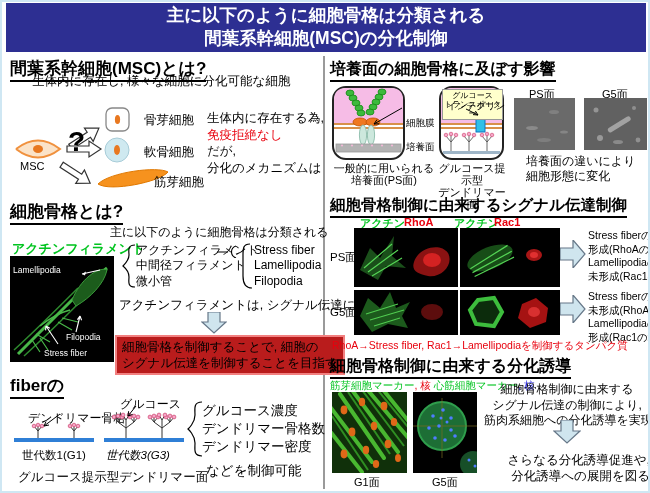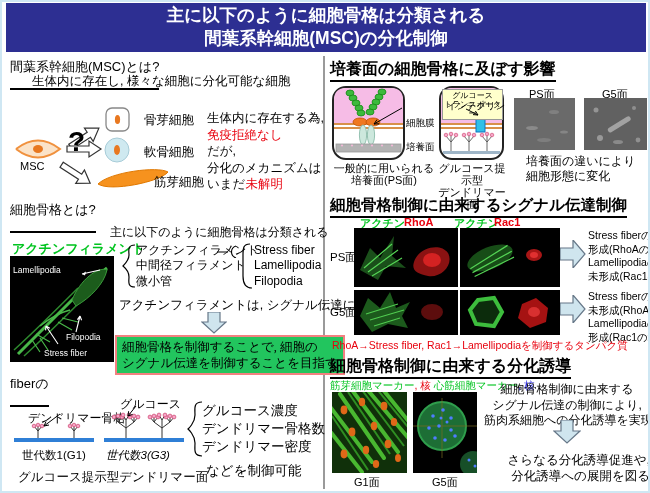--- a/index.html
+++ b/index.html
@@ -2,30 +2,30 @@
 <html><head>
 <meta charset="utf-8">
 <style>
   html,body{margin:0;padding:0;background:#fff;}
   .poster{position:relative;width:650px;height:493px;background:#fff;
     font-family:"Liberation Sans",sans-serif;color:#000;overflow:hidden;
     border:2px solid #cfe7f3;box-sizing:border-box;}
   .abs{position:absolute;}
   .banner{left:4px;top:1px;width:640px;height:48px;background:#2d2f92;color:#fff;
     text-align:center;font-weight:bold;font-size:17.5px;line-height:23px;padding-top:1px;}
-  .h1{font-weight:normal;font-size:13px;border-bottom:2px solid #000;padding-bottom:12px;display:inline-block;white-space:nowrap;}
+  .h1{font-weight:bold;font-size:17px;border-bottom:2px solid #000;padding-bottom:0px;display:inline-block;white-space:nowrap;}
   .h1r{font-weight:bold;font-size:15.5px;border-bottom:2px solid #000;display:inline-block;white-space:nowrap;}
   .t12{font-size:12.5px;}
   .t11{font-size:11px;}
   .divider{left:321px;top:54px;width:2px;height:433px;background:#9a9a9a;}
   .red{color:#e8000d;}
   .green{color:#00b21d;}
   .blue{color:#2222dd;}
   .imgbox{background:#000;overflow:hidden;}
-  .goalbox{border:2px solid #f28080;background:#22c55e;font-size:12.5px;line-height:16px;padding:2px 5px;white-space:nowrap;font-family:Liberation Serif, serif;}
+  .goalbox{border:2px solid #f28080;background:#b91c1c;font-size:12.5px;line-height:16px;padding:2px 5px;white-space:nowrap;}
   .wlab{color:#fff;font-size:8.5px;position:absolute;white-space:nowrap;}
   .cap{font-size:11px;line-height:12px;text-align:center;}
   .nowrap{white-space:nowrap;}
 </style>
 </head>
 <body>
 
 <div class="poster">
 
   <div class="abs banner">
@@ -63,21 +63,20 @@
   <div class="abs t11" style="left:18px;top:158px;">MSC</div>
   <div class="abs t12 nowrap" style="left:142px;top:110px;">骨芽細胞</div>
   <div class="abs t12 nowrap" style="left:142px;top:142px;">軟骨細胞</div>
   <div class="abs t12 nowrap" style="left:152px;top:172px;">筋芽細胞</div>
 
   <div class="abs t12" style="left:205px;top:108px;line-height:16.5px;">
     <div class="nowrap">生体内に存在する為,</div>
     <div class="nowrap red">免疫拒絶なし</div>
     <div class="nowrap">だが,</div>
     <div class="nowrap">分化のメカニズムは</div>
-    <div class="nowrap"><span>いまだ</span><span class="red">未解明</span></div>
   </div>
 
   <div class="abs" style="left:8px;top:198px;">
     <span class="h1">細胞骨格とは?</span>
   </div>
   <div class="abs nowrap" style="left:108px;top:222px;font-size:12px;">主に以下のように細胞骨格は分類される</div>
   <div class="abs green nowrap" style="left:10px;top:238px;font-size:13px;font-weight:bold;color:#00c41f;">アクチンフィラメント</div>
 
   <div class="abs imgbox" style="left:8px;top:254px;width:104px;height:106px;">
     <svg width="104" height="106">

